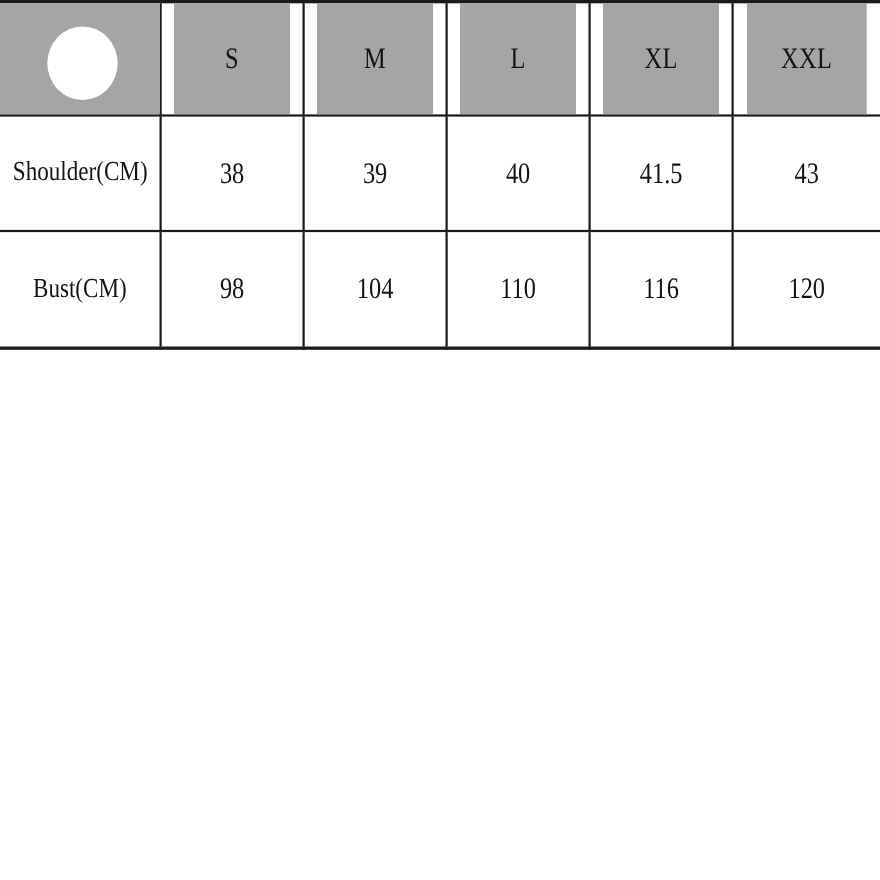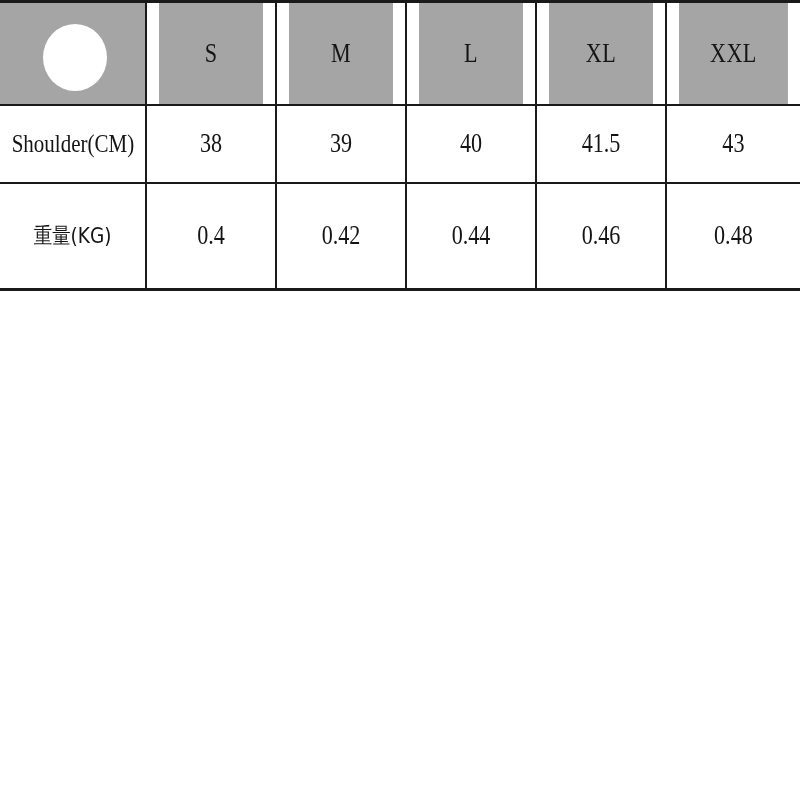--- a/index.html
+++ b/index.html
@@ -80,21 +80,21 @@
     position: absolute;
     left: 43px;
     top: 21px;
     width: 64px;
     height: 67px;
     border-radius: 50%;
     background: #ffffff;
   }
 
   
-  tbody tr { height: 78px; }
+  tbody tr { height: 105px; }
   tbody tr:last-child { height: 107px; }
   tbody tr:last-child td { border-bottom: none; }
 
   td.row-label {
     font-size: 25px;
     letter-spacing: 0px;
     transform: scaleX(0.84);
     white-space: nowrap;
   }
   td.row-label.cjk {
@@ -140,29 +140,29 @@
 
       <tr>
         <td class="row-label">Shoulder(CM)</td>
         <td class="row-value">38</td>
         <td class="row-value">39</td>
         <td class="row-value">40</td>
         <td class="row-value">41.5</td>
         <td class="row-value">43</td>
       </tr>
 
+      <tr>
+        <td class="row-label">Bust(CM)</td>
+        <td class="row-value">98</td>
+        <td class="row-value">104</td>
+        <td class="row-value">110</td>
+        <td class="row-value">116</td>
+        <td class="row-value">120</td>
+      </tr>
 
 
 
 
-      <tr>
-        <td class="row-label cjk">重量(KG)</td>
-        <td class="row-value">0.4</td>
-        <td class="row-value">0.42</td>
-        <td class="row-value">0.44</td>
-        <td class="row-value">0.46</td>
-        <td class="row-value">0.48</td>
-      </tr>
 
     </tbody>
   </table>
 
 </div>
 
 </body></html>

